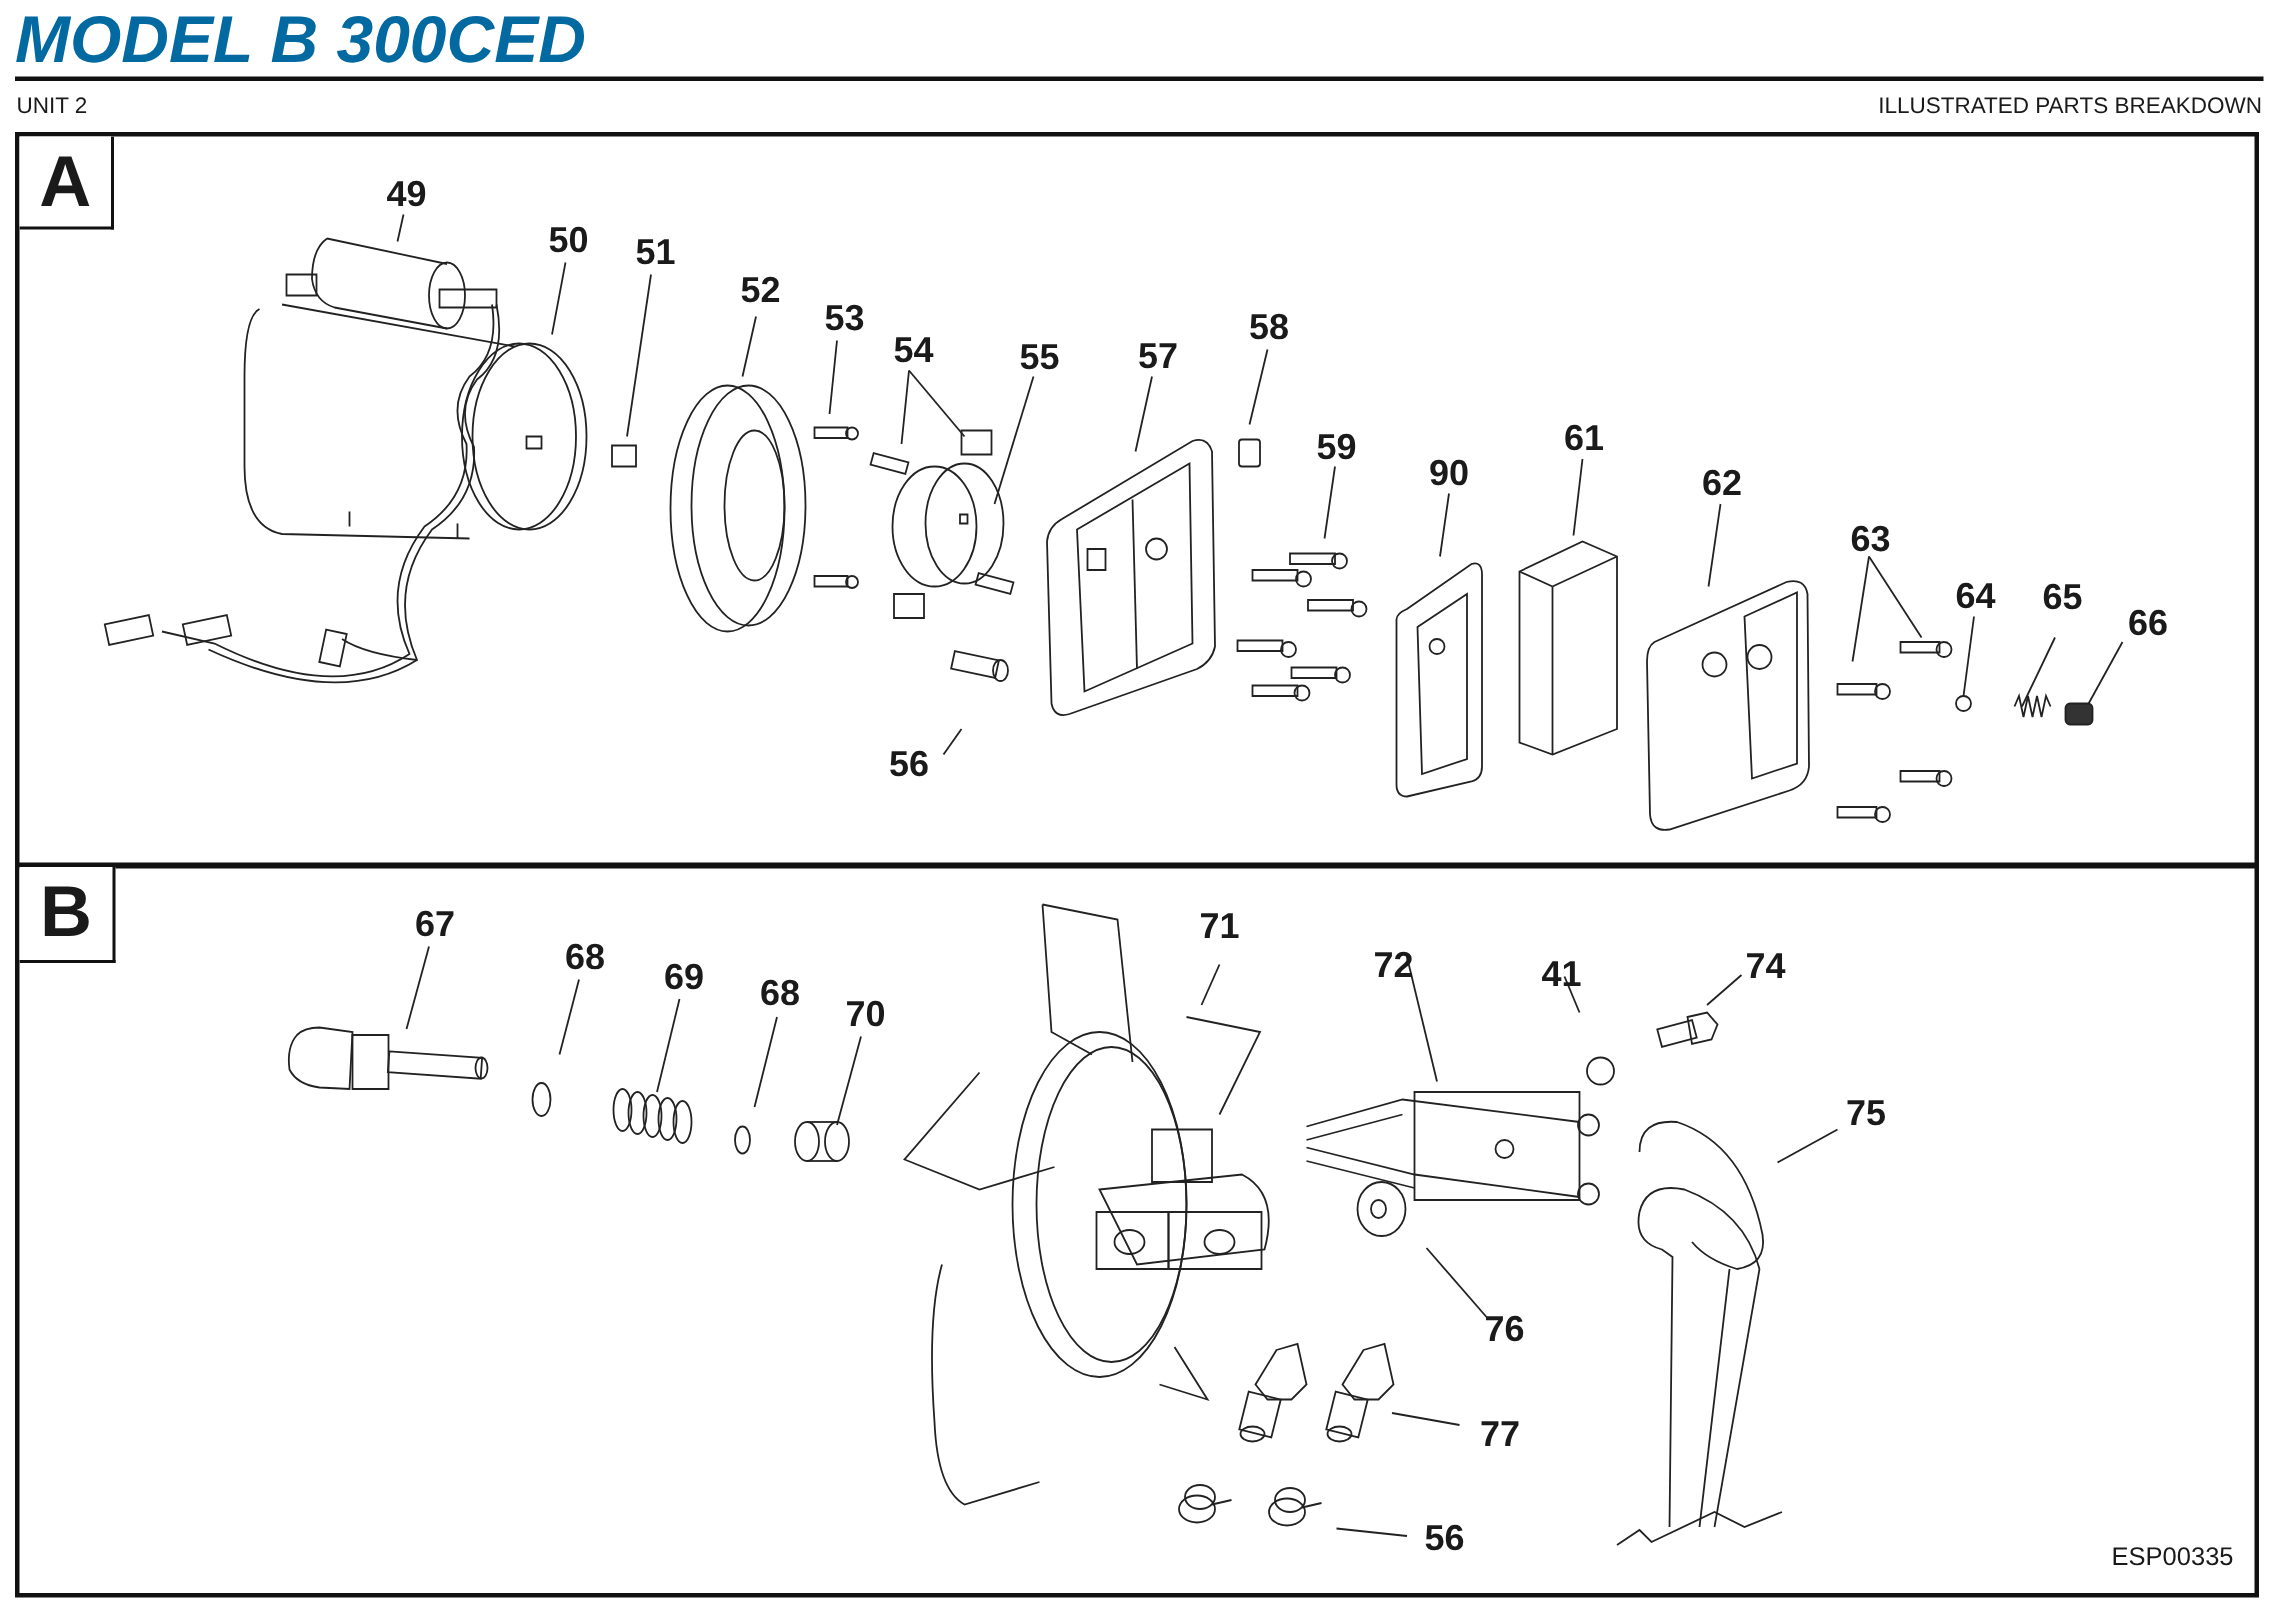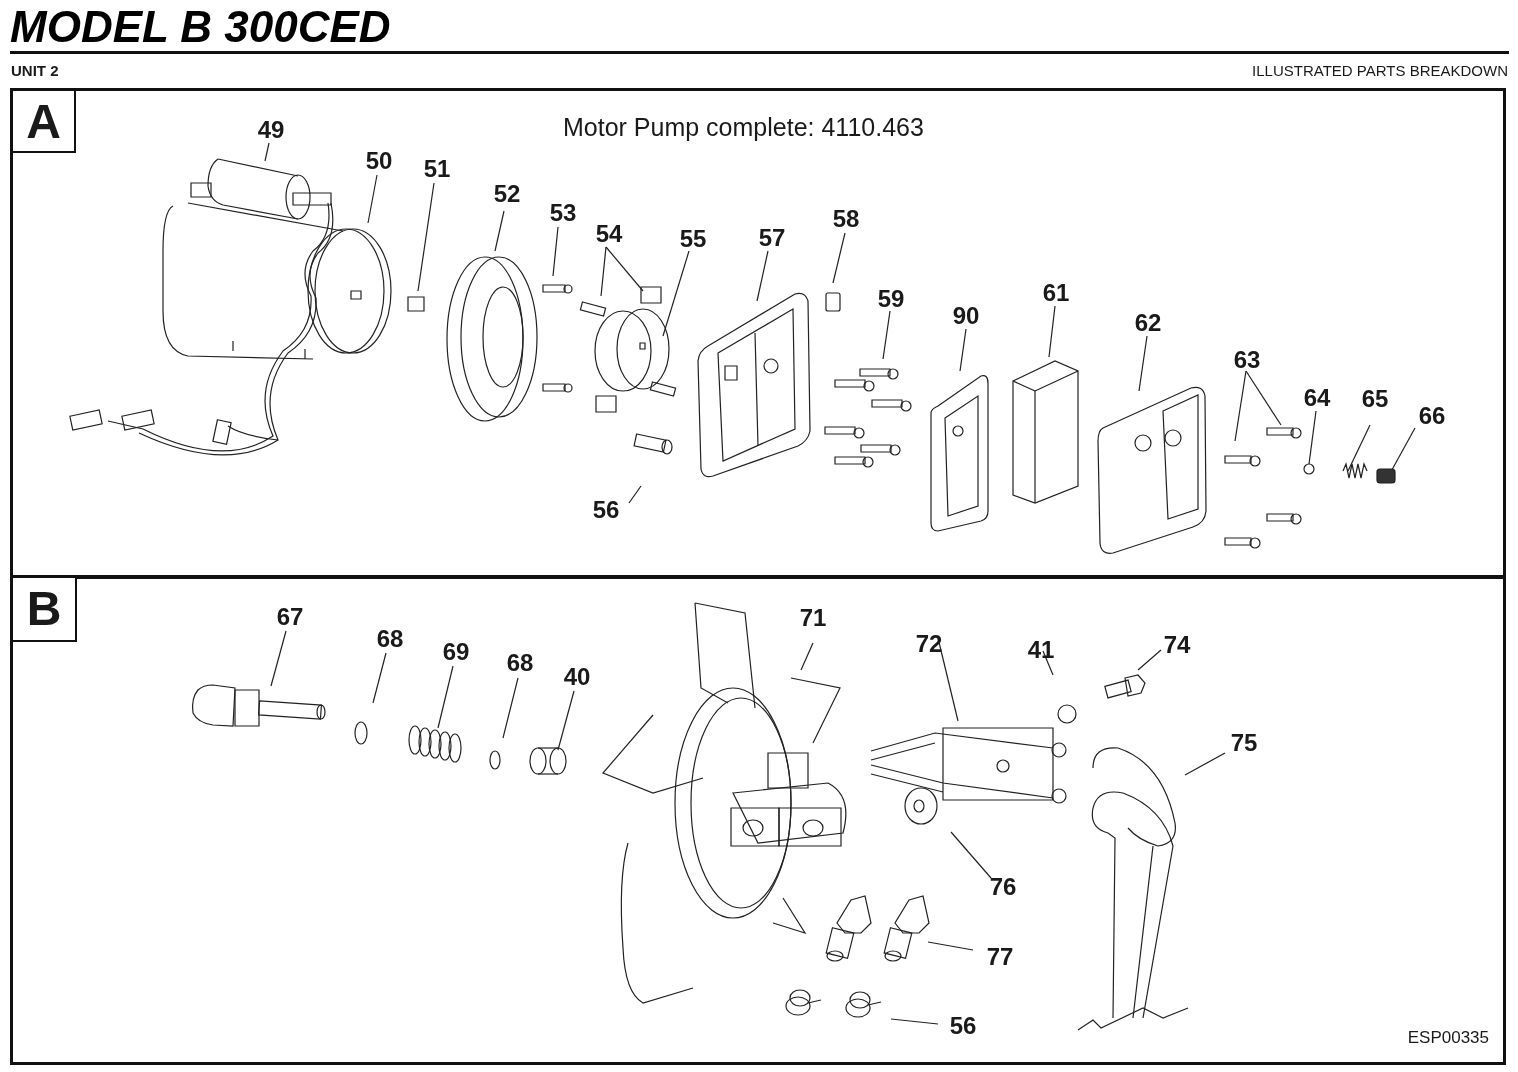--- a/index.html
+++ b/index.html
@@ -1,21 +1,21 @@
 <!DOCTYPE html>
 <html><head>
 <meta charset="utf-8">
 <style>
   html, body { margin:0; padding:0; background:#ffffff; }
   body { width:1518px; height:1072px; position:relative; overflow:hidden;
          font-family:"Liberation Sans", sans-serif; color:#1a1a1a; }
   .model-title { position:absolute; left:10px; top:2px; font-size:44px; font-weight:bold;
-         font-style:italic; letter-spacing:0px; color:#000000; line-height:50px; }
+         font-style:italic; letter-spacing:0px; color:#0369a1; line-height:50px; }
   .rule-top { position:absolute; left:10px; top:51px; width:1499px; height:3px; background:#111; }
-  .unit-label { position:absolute; left:11px; top:62px; font-size:15px; font-weight:bold; }
+  .unit-label { position:absolute; left:11px; top:62px; font-size:15px; font-weight:normal; }
   .ipb-label { position:absolute; right:10px; top:62px; font-size:15px; font-weight:normal; }
   .panel { position:absolute; left:10px; width:1496px; border:3px solid #111; box-sizing:border-box; }
   #panel-a { top:88px; height:491px; }
   #panel-b { top:575px; height:490px; }
   .badge { position:absolute; left:0; top:0; width:61px; height:60px; border-right:2px solid #111;
            border-bottom:2px solid #111; font-size:48px; font-weight:bold; text-align:center;
            line-height:62px; background:#fff; }
   #panel-b .badge { width:62px; height:62px; }
   .subtitle { position:absolute; left:550px; top:22px; font-size:25px; font-weight:normal; }
   .code { position:absolute; right:14px; bottom:14px; font-size:17px; }
@@ -27,21 +27,20 @@
 </head>
 <body>
 
 <div class="model-title">MODEL B 300CED</div>
 <div class="rule-top"></div>
 <div class="unit-label">UNIT 2</div>
 <div class="ipb-label">ILLUSTRATED PARTS BREAKDOWN</div>
 
 <div class="panel" id="panel-a">
   <div class="badge">A</div>
-  <div class="subtitle">Motor Pump complete: 4110.463</div>
 
   <svg class="art" width="1490" height="485" viewBox="0 0 1490 485" fill="none" stroke="#222" stroke-width="1.2">
 
     <g stroke="#222" stroke-width="1.2">
       <line x1="256" y1="52" x2="252" y2="70"></line>
       <line x1="364" y1="84" x2="355" y2="132"></line>
       <line x1="421" y1="92" x2="405" y2="200"></line>
       <line x1="491" y1="120" x2="482" y2="160"></line>
       <line x1="545" y1="136" x2="540" y2="185"></line>
       <line x1="593" y1="156" x2="588" y2="205"></line>
@@ -309,21 +308,21 @@
       <ellipse cx="845" cy="430" rx="12" ry="9"></ellipse>
       <ellipse cx="847" cy="422" rx="10" ry="8"></ellipse>
       <line x1="855" y1="427" x2="868" y2="424"></line>
     </g>
   </svg>
 
   <div class="callout" style="left:277px;top:39px">67</div>
   <div class="callout" style="left:377px;top:61px">68</div>
   <div class="callout" style="left:443px;top:74px">69</div>
   <div class="callout" style="left:507px;top:85px">68</div>
-  <div class="callout" style="left:564px;top:99px">40</div>
+  <div class="callout" style="left:564px;top:99px">70</div>
   <div class="callout" style="left:800px;top:40px">71</div>
   <div class="callout" style="left:916px;top:66px">72</div>
   <div class="callout" style="left:1028px;top:72px">41</div>
   <div class="callout" style="left:1164px;top:67px">74</div>
   <div class="callout" style="left:1231px;top:165px">75</div>
   <div class="callout" style="left:990px;top:309px">76</div>
   <div class="callout" style="left:987px;top:379px">77</div>
   <div class="callout" style="left:950px;top:448px">56</div>
 
   <div class="code">ESP00335</div>

